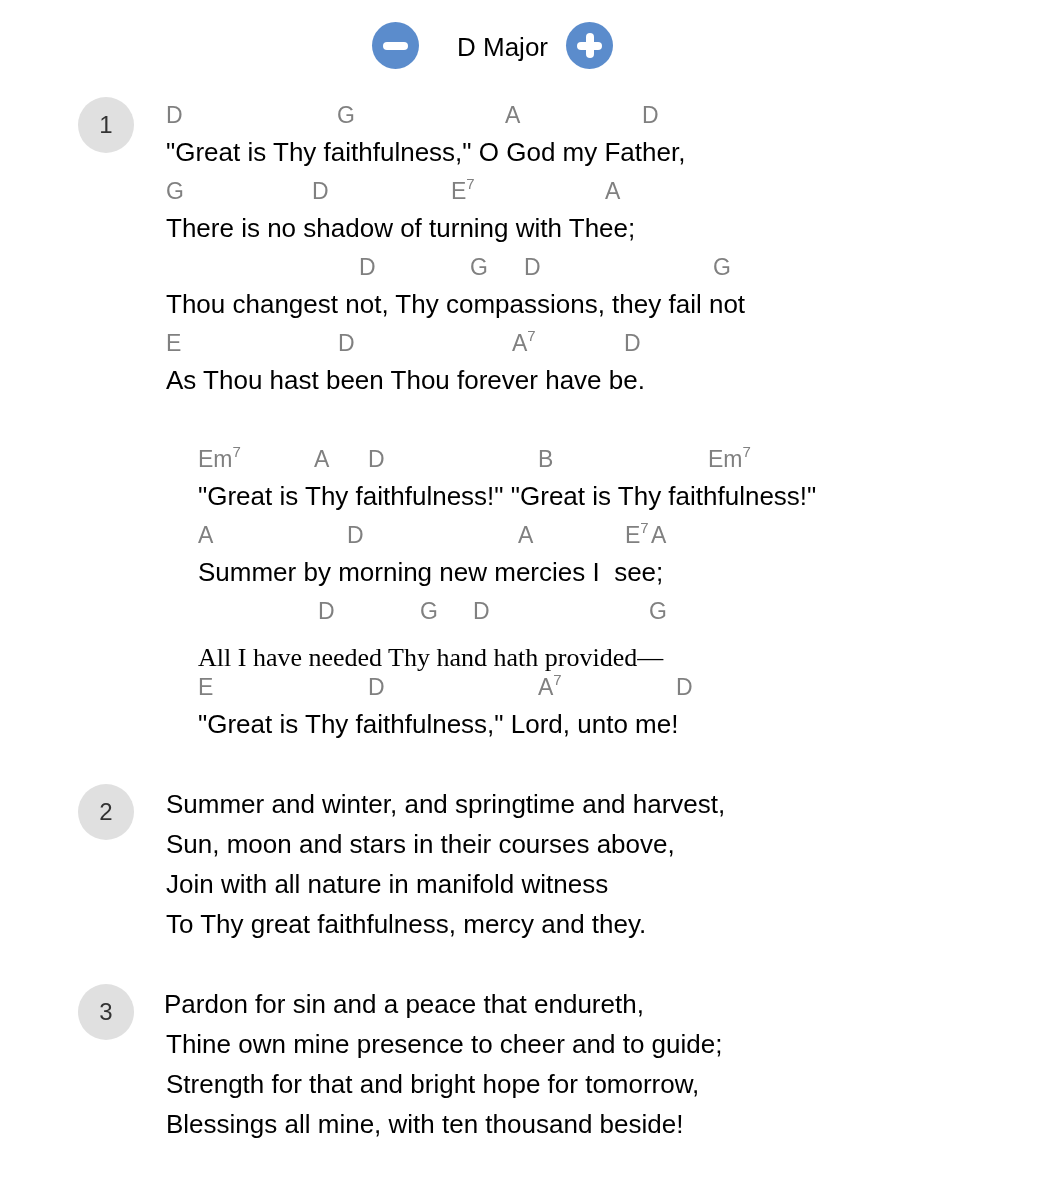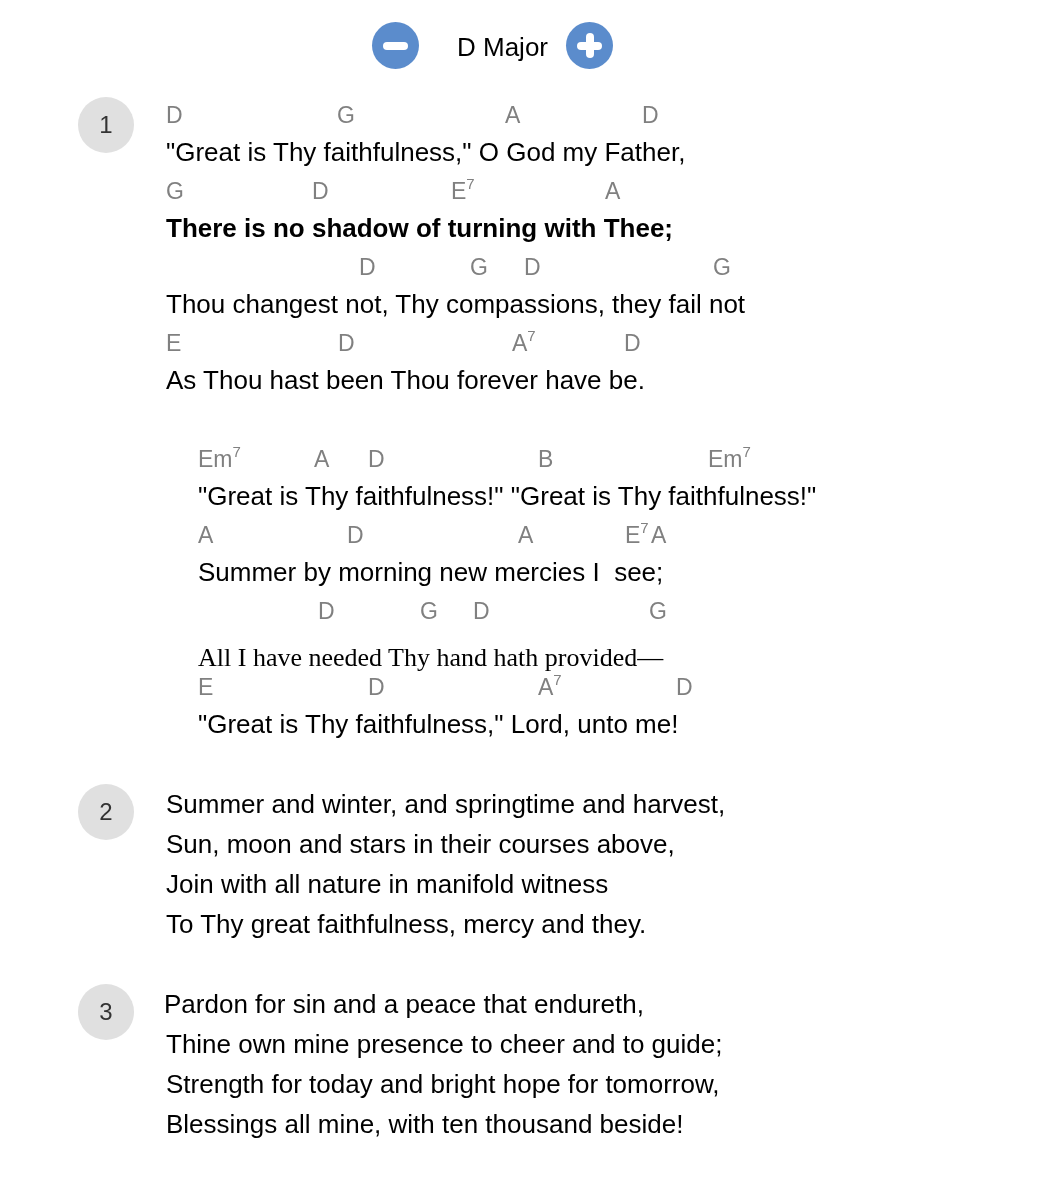--- a/index.html
+++ b/index.html
@@ -62,21 +62,21 @@
 <div class="chord" style="top:102px;left:166px;">D</div>
 <div class="chord" style="top:102px;left:337px;">G</div>
 <div class="chord" style="top:102px;left:505px;">A</div>
 <div class="chord" style="top:102px;left:642px;">D</div>
 <div class="line" style="top:137px;left:166px;">"Great is Thy faithfulness," O God my Father,</div>
 
 <div class="chord" style="top:178px;left:166px;">G</div>
 <div class="chord" style="top:178px;left:312px;">D</div>
 <div class="chord" style="top:178px;left:451px;"><span>E</span><sup>7</sup></div>
 <div class="chord" style="top:178px;left:605px;">A</div>
-<div class="line" style="top:213px;left:166px;font-weight:bold;">There is no shadow of turning with Thee;</div>
+<div class="line" style="top:213px;left:166px;">There is no shadow of turning with Thee;</div>
 
 <div class="chord" style="top:254px;left:359px;">D</div>
 <div class="chord" style="top:254px;left:470px;">G</div>
 <div class="chord" style="top:254px;left:524px;">D</div>
 <div class="chord" style="top:254px;left:713px;">G</div>
 <div class="line" style="top:289px;left:166px;">Thou changest not, Thy compassions, they fail not</div>
 
 <div class="chord" style="top:330px;left:166px;">E</div>
 <div class="chord" style="top:330px;left:338px;">D</div>
 <div class="chord" style="top:330px;left:512px;"><span>A</span><sup>7</sup></div>
@@ -111,14 +111,14 @@
 
 <div class="verse-num" style="top:784px;">2</div>
 <div class="line" style="top:789px;left:166px;">Summer and winter, and springtime and harvest,</div>
 <div class="line" style="top:829px;left:166px;">Sun, moon and stars in their courses above,</div>
 <div class="line" style="top:869px;left:166px;">Join with all nature in manifold witness</div>
 <div class="line" style="top:909px;left:166px;">To Thy great faithfulness, mercy and they.</div>
 
 <div class="verse-num" style="top:984px;">3</div>
 <div class="line" style="top:989px;left:164px;">Pardon for sin and a peace that endureth,</div>
 <div class="line" style="top:1029px;left:166px;">Thine own mine presence to cheer and to guide;</div>
-<div class="line" style="top:1069px;left:166px;">Strength for today and bright hope for tomorrow,</div>
+<div class="line" style="top:1069px;left:166px;">Strength for that and bright hope for tomorrow,</div>
 <div class="line" style="top:1109px;left:166px;">Blessings all mine, with ten thousand beside!</div>
 
 </body></html>

